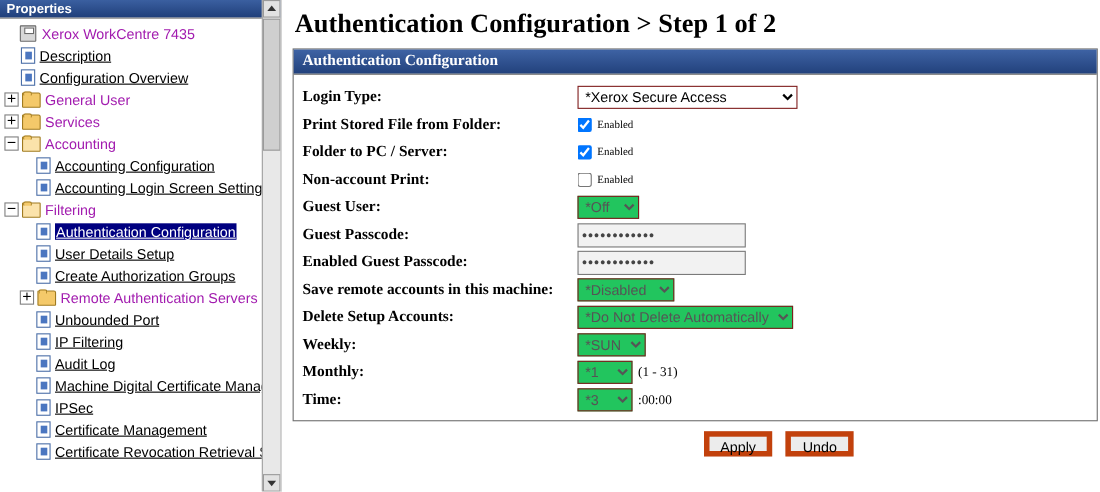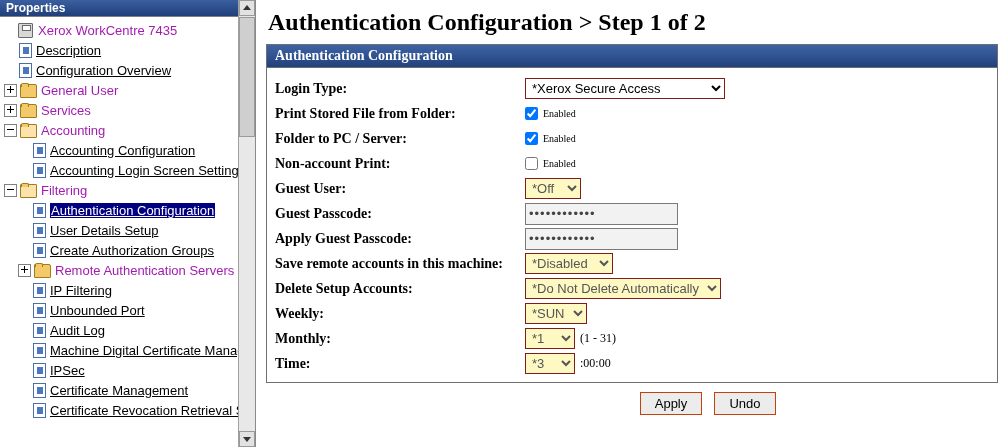--- a/index.html
+++ b/index.html
@@ -289,21 +289,21 @@
     font-family: "Liberation Sans", sans-serif;
     font-size: 13px;
     height: 21px;
     border: 1px solid #7f1d1d;
     background: #ffffff;
     padding: 1px 2px;
   }
   select.ctl.med { width: 200px; }
   select.ctl.dis {
     color: #555;
-    background: #fef9c3;
+    background: #22c55e;
   }
   input.txtpass {
     width: 145px;
     height: 18px;
     border: 1px solid #7a7a7a;
     background: #f2f2f2;
     font-family: "Liberation Sans", sans-serif;
     font-size: 13px;
     letter-spacing: 1px;
     color: #444;
@@ -332,21 +332,21 @@
     justify-content: center;
     gap: 12px;
     padding: 9px 0 6px 0;
     margin-left: 160px;
   }
   button.btn {
     font-family: "Liberation Sans", sans-serif;
     font-size: 13px;
     min-width: 62px;
     height: 23px;
-    border: 1px solid #c2410c;
+    border: 5px solid #c2410c;
     background: #ececec;
     color: #000;
     padding: 2px 10px;
   }
 </style>
 </head>
 <body>
 
 <div class="app">
 
@@ -430,27 +430,27 @@
       <div class="node">
         <span class="spacer-1"></span>
         <span class="expander plus"></span>
         <span class="ico ico-folder"></span>
         <span class="node-label">Remote Authentication Servers</span>
       </div>
 
       <div class="node">
         <span class="spacer-2"></span>
         <span class="ico ico-page"></span>
+        <span class="node-label link">Unbounded Port</span>
+      </div>
+
+      <div class="node">
+        <span class="spacer-2"></span>
+        <span class="ico ico-page"></span>
         <span class="node-label link">IP Filtering</span>
-      </div>
-
-      <div class="node">
-        <span class="spacer-2"></span>
-        <span class="ico ico-page"></span>
-        <span class="node-label link">Unbounded Port</span>
       </div>
 
       <div class="node">
         <span class="spacer-2"></span>
         <span class="ico ico-page"></span>
         <span class="node-label link">Audit Log</span>
       </div>
 
       <div class="node">
         <span class="spacer-2"></span>
@@ -546,21 +546,21 @@
         </div>
 
         <div class="form-row">
           <div class="form-label">Guest Passcode:</div>
           <div class="form-field">
             <input class="txtpass" type="text" readonly="" value="••••••••••••" style="">
           </div>
         </div>
 
         <div class="form-row">
-          <div class="form-label">Apply Guest Passcode:</div>
+          <div class="form-label">Enabled Guest Passcode:</div>
           <div class="form-field">
             <input class="txtpass" type="text" readonly="" value="••••••••••••" style="">
           </div>
         </div>
 
         <div class="form-row">
           <div class="form-label">Save remote accounts in this machine:</div>
           <div class="form-field">
             <select class="ctl dis" style="width:88px">
               <option>*Disabled</option>

